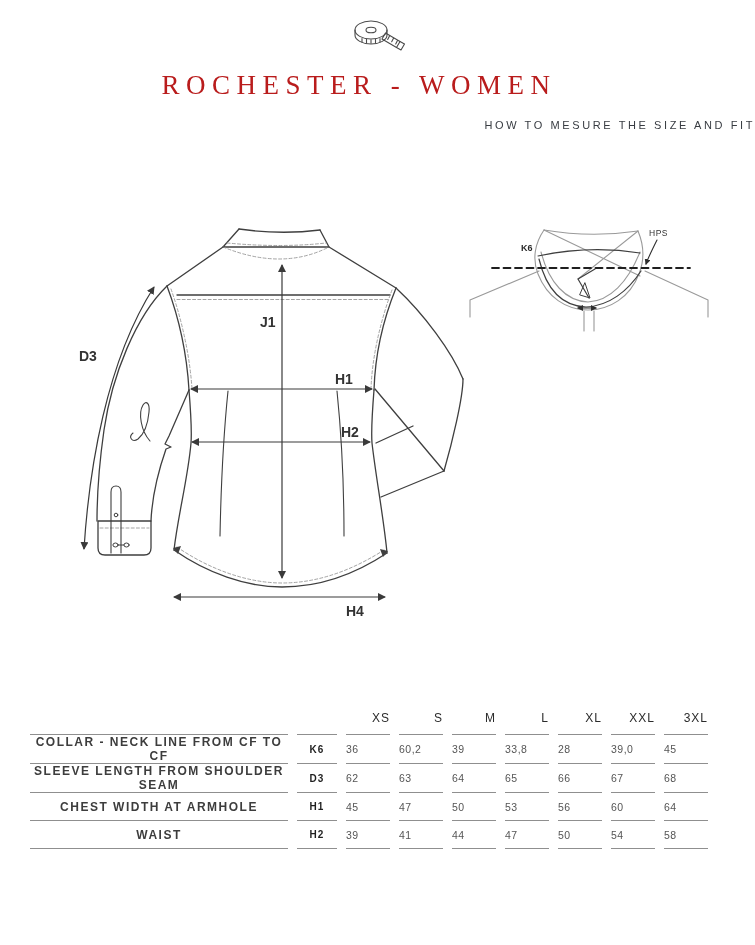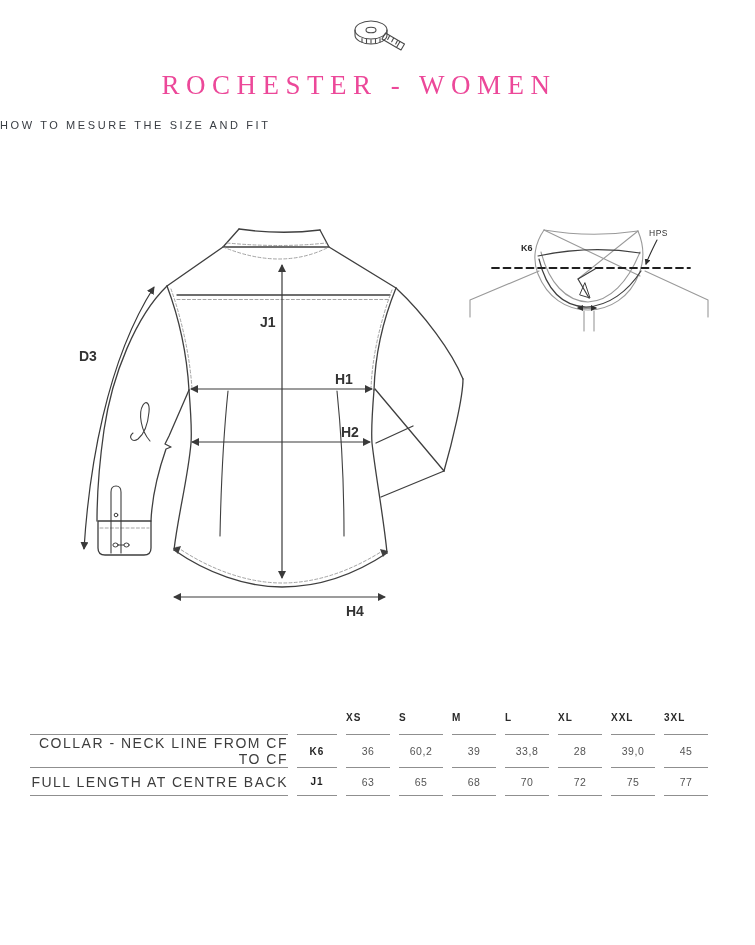--- a/index.html
+++ b/index.html
@@ -2,33 +2,33 @@
 <html><head>
 <meta charset="utf-8">
 <style>
   html,body{margin:0;padding:0;background:#ffffff;}
   .page{position:relative;width:755px;height:945px;background:#fff;overflow:hidden;
         font-family:"Liberation Sans",sans-serif;}
   .art{position:absolute;left:0;top:0;width:755px;height:945px;pointer-events:none;}
 
   .title{position:absolute;top:70px;left:0;width:718px;margin:0;text-align:center;
          font-family:"Liberation Serif",serif;font-weight:400;font-size:27px;
-         letter-spacing:6.5px;color:#ec4899;}
-  .subtitle{position:absolute;top:119px;left:0;width:755px;text-align:left;
+         letter-spacing:6.5px;color:#b91c1c;}
+  .subtitle{position:absolute;top:119px;left:0;width:755px;text-align:right;
          font-size:11px;letter-spacing:2.6px;color:#383c42;}
 
   table.size-table{position:absolute;left:21px;top:701px;border-collapse:separate;
          border-spacing:9px 0;table-layout:fixed;}
   .size-table th,.size-table td{border-bottom:1px solid #8f8f8f;padding:0;vertical-align:middle;}
   .size-table thead th{height:33px;}
   .size-table tbody td{height:27px;}
-  .c-label{width:258px;text-align:right;font-size:14px;letter-spacing:1.5px;color:#3d3d3d;font-weight:400;}
+  .c-label{width:258px;text-align:center;font-size:12px;letter-spacing:1.5px;color:#3d3d3d;font-weight:700;}
   .c-code{width:40px;text-align:center;font-size:10px;font-weight:700;letter-spacing:1px;color:#1f1f1f;}
-  .c-size{width:44px;text-align:left;font-size:10px;font-weight:700;letter-spacing:1px;color:#2b2b2b;}
-  .c-val{width:44px;text-align:center;font-size:10.5px;letter-spacing:.5px;color:#555;}
+  .c-size{width:44px;text-align:right;font-size:12px;font-weight:400;letter-spacing:1px;color:#2b2b2b;}
+  .c-val{width:44px;text-align:left;font-size:10.5px;letter-spacing:.5px;color:#555;}
 
   .mlabel{font:600 14px "Liberation Sans",sans-serif;fill:#333;}
   .klabel{font:700 9px "Liberation Sans",sans-serif;fill:#2a2a2a;}
   .hlabel{font:400 8.5px "Liberation Sans",sans-serif;fill:#333;letter-spacing:.5px;}
 </style>
 </head>
 <body>
 
 <div class="page">
 
@@ -153,26 +153,48 @@
           <td class="c-code">K6</td>
           <td class="c-val">36</td>
           <td class="c-val">60,2</td>
           <td class="c-val">39</td>
           <td class="c-val">33,8</td>
           <td class="c-val">28</td>
           <td class="c-val">39,0</td>
           <td class="c-val">45</td>
         </tr>
         <tr>
-          <td class="c-label">FULL LENGTH AT CENTRE BACK</td>
-          <td class="c-code">J1</td>
+          <td class="c-label">SLEEVE LENGTH FROM SHOULDER SEAM</td>
+          <td class="c-code">D3</td>
+          <td class="c-val">62</td>
           <td class="c-val">63</td>
+          <td class="c-val">64</td>
           <td class="c-val">65</td>
+          <td class="c-val">66</td>
+          <td class="c-val">67</td>
           <td class="c-val">68</td>
-          <td class="c-val">70</td>
-          <td class="c-val">72</td>
-          <td class="c-val">75</td>
-          <td class="c-val">77</td>
+        </tr>
+        <tr>
+          <td class="c-label">CHEST WIDTH AT ARMHOLE</td>
+          <td class="c-code">H1</td>
+          <td class="c-val">45</td>
+          <td class="c-val">47</td>
+          <td class="c-val">50</td>
+          <td class="c-val">53</td>
+          <td class="c-val">56</td>
+          <td class="c-val">60</td>
+          <td class="c-val">64</td>
+        </tr>
+        <tr>
+          <td class="c-label">WAIST</td>
+          <td class="c-code">H2</td>
+          <td class="c-val">39</td>
+          <td class="c-val">41</td>
+          <td class="c-val">44</td>
+          <td class="c-val">47</td>
+          <td class="c-val">50</td>
+          <td class="c-val">54</td>
+          <td class="c-val">58</td>
         </tr>
       </tbody>
   </table>
 
 </div>
 
 </body></html>

